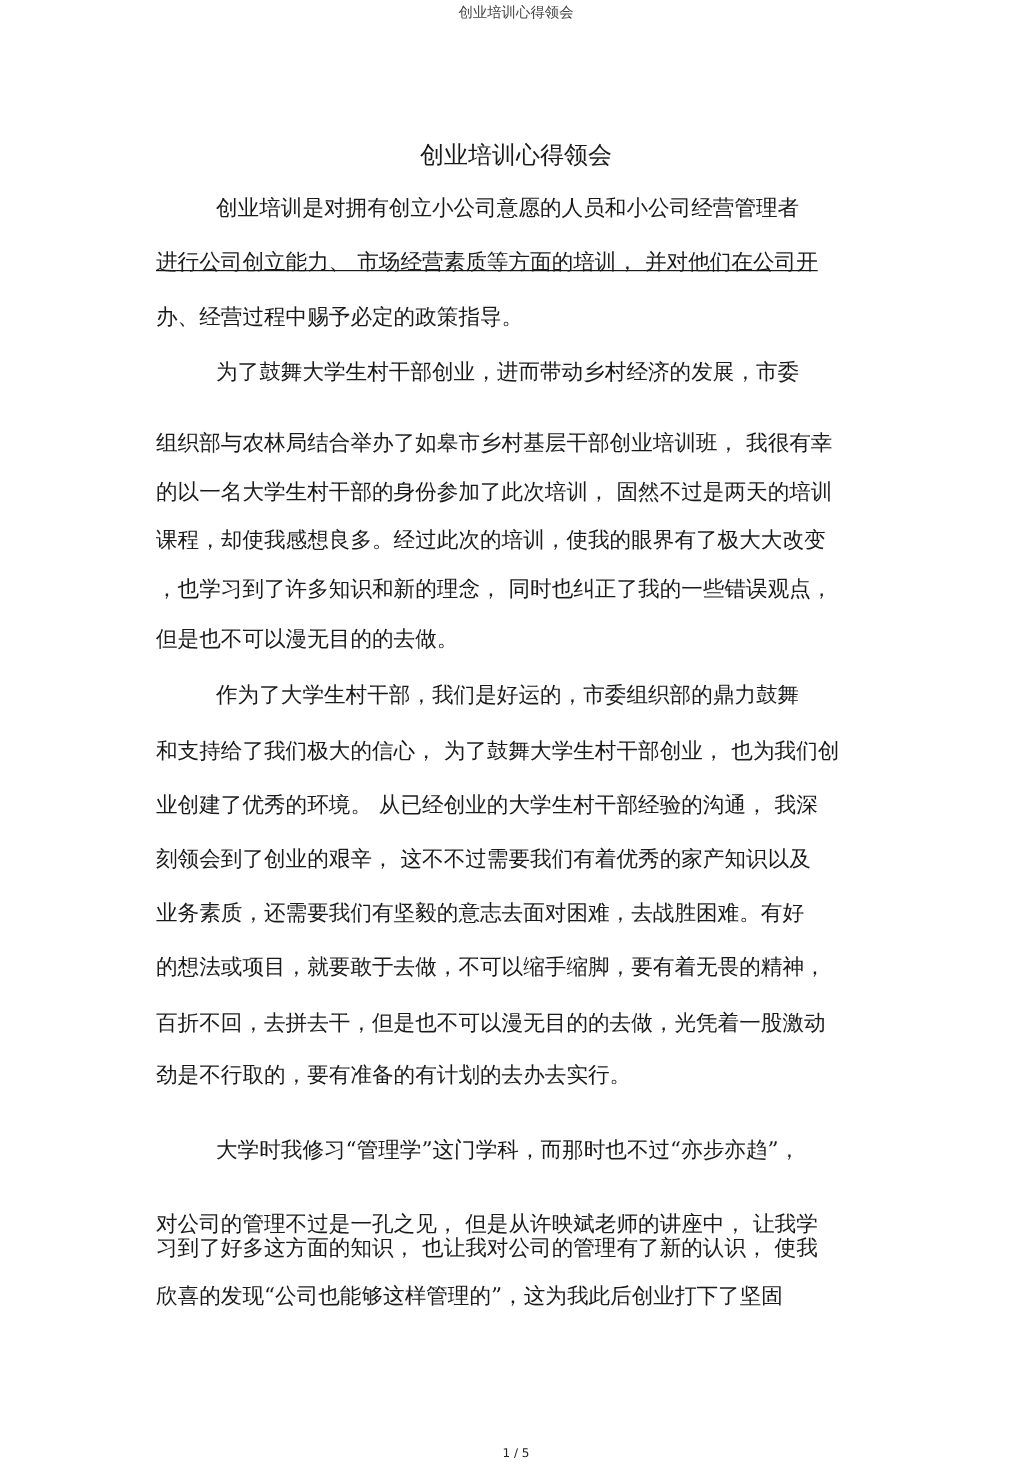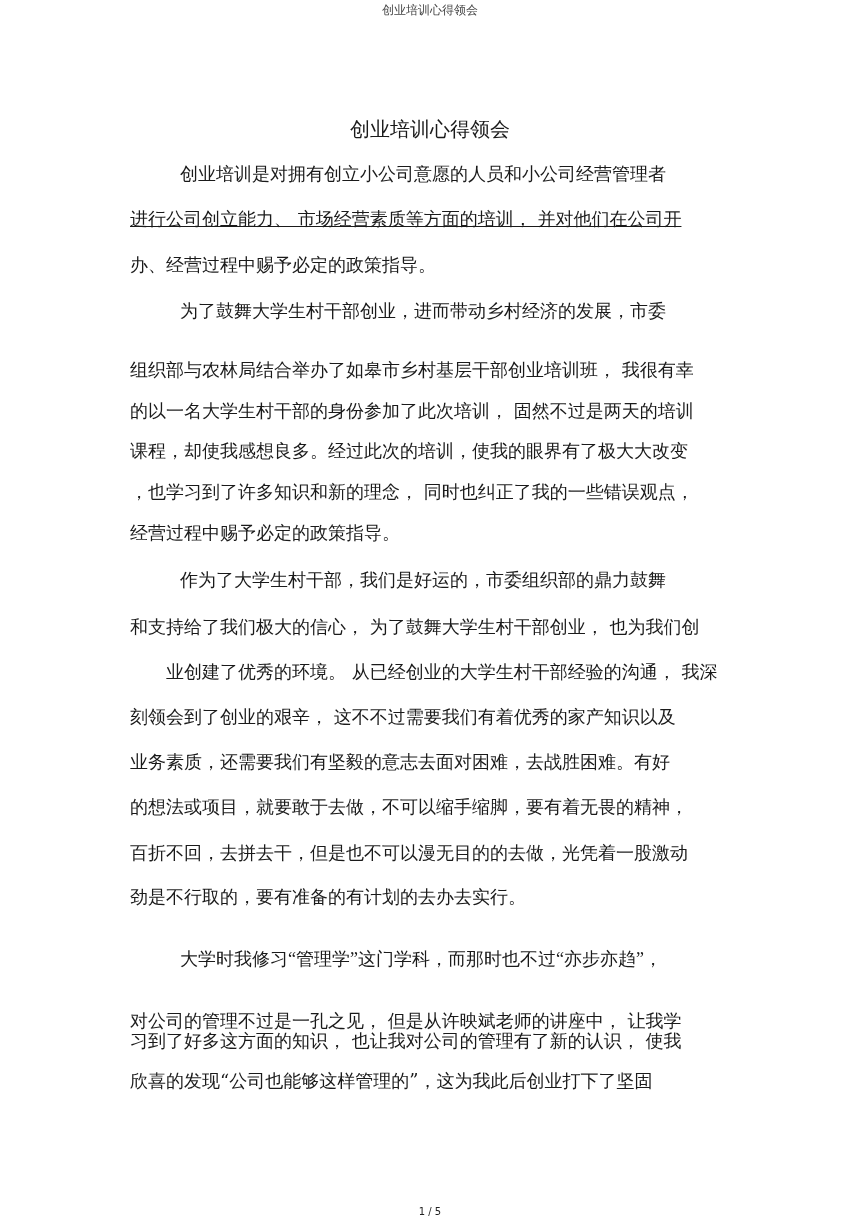--- a/index.html
+++ b/index.html
@@ -24,28 +24,28 @@
 
 <div id="body-lines">
     <div class="line ind" style="top: 162px;">创业培训是对拥有创立小公司意愿的人员和小公司经营管理者</div>
     <div class="line" style="top: 207px; text-decoration: underline;">进行公司创立能力、 市场经营素质等方面的培训，  并对他们在公司开</div>
     <div class="line" style="top: 253px;">办、经营过程中赐予必定的政策指导。</div>
     <div class="line ind" style="top: 299px;">为了鼓舞大学生村干部创业，进而带动乡村经济的发展，市委</div>
     <div class="line" style="top: 358px;">组织部与农林局结合举办了如皋市乡村基层干部创业培训班，  我很有幸</div>
     <div class="line" style="top: 399px;">的以一名大学生村干部的身份参加了此次培训，  固然不过是两天的培训</div>
     <div class="line" style="top: 439px;">课程，却使我感想良多。经过此次的培训，使我的眼界有了极大大改变</div>
     <div class="line" style="top: 480px;">，也学习到了许多知识和新的理念，  同时也纠正了我的一些错误观点，</div>
-    <div class="line" style="top: 521px;">经营过程中赐予必定的政策指导。</div>
+    <div class="line" style="top: 521px;">但是也不可以漫无目的的去做。</div>
     <div class="line ind" style="top: 568px;">作为了大学生村干部，我们是好运的，市委组织部的鼎力鼓舞</div>
     <div class="line" style="top: 615px;">和支持给了我们极大的信心，   为了鼓舞大学生村干部创业，  也为我们创</div>
-    <div class="line" style="top: 660px; margin-left: 36px;">业创建了优秀的环境。 从已经创业的大学生村干部经验的沟通，    我深</div>
+    <div class="line" style="top: 660px;">业创建了优秀的环境。 从已经创业的大学生村干部经验的沟通，    我深</div>
     <div class="line" style="top: 705px;">刻领会到了创业的艰辛，  这不不过需要我们有着优秀的家产知识以及</div>
     <div class="line" style="top: 750px;">业务素质，还需要我们有坚毅的意志去面对困难，去战胜困难。有好</div>
     <div class="line" style="top: 795px;">的想法或项目，就要敢于去做，不可以缩手缩脚，要有着无畏的精神，</div>
     <div class="line" style="top: 841px;">百折不回，去拼去干，但是也不可以漫无目的的去做，光凭着一股激动</div>
     <div class="line" style="top: 885px;">劲是不行取的，要有准备的有计划的去办去实行。</div>
-    <div class="line ind" style="top: 947px; font-family: Liberation Serif, serif;">大学时我修习“管理学”这门学科，而那时也不过“亦步亦趋”，</div>
+    <div class="line ind" style="top: 947px;">大学时我修习“管理学”这门学科，而那时也不过“亦步亦趋”，</div>
     <div class="line" style="top: 1009px;">对公司的管理不过是一孔之见，  但是从许映斌老师的讲座中，  让我学</div>
     <div class="line" style="top: 1029px;">习到了好多这方面的知识，  也让我对公司的管理有了新的认识，  使我</div>
     <div class="line" style="top: 1069px;">欣喜的发现“公司也能够这样管理的”，这为我此后创业打下了坚固</div>
   </div>
 
 <div class="footer">1 / 5</div>
 
 </body></html>

